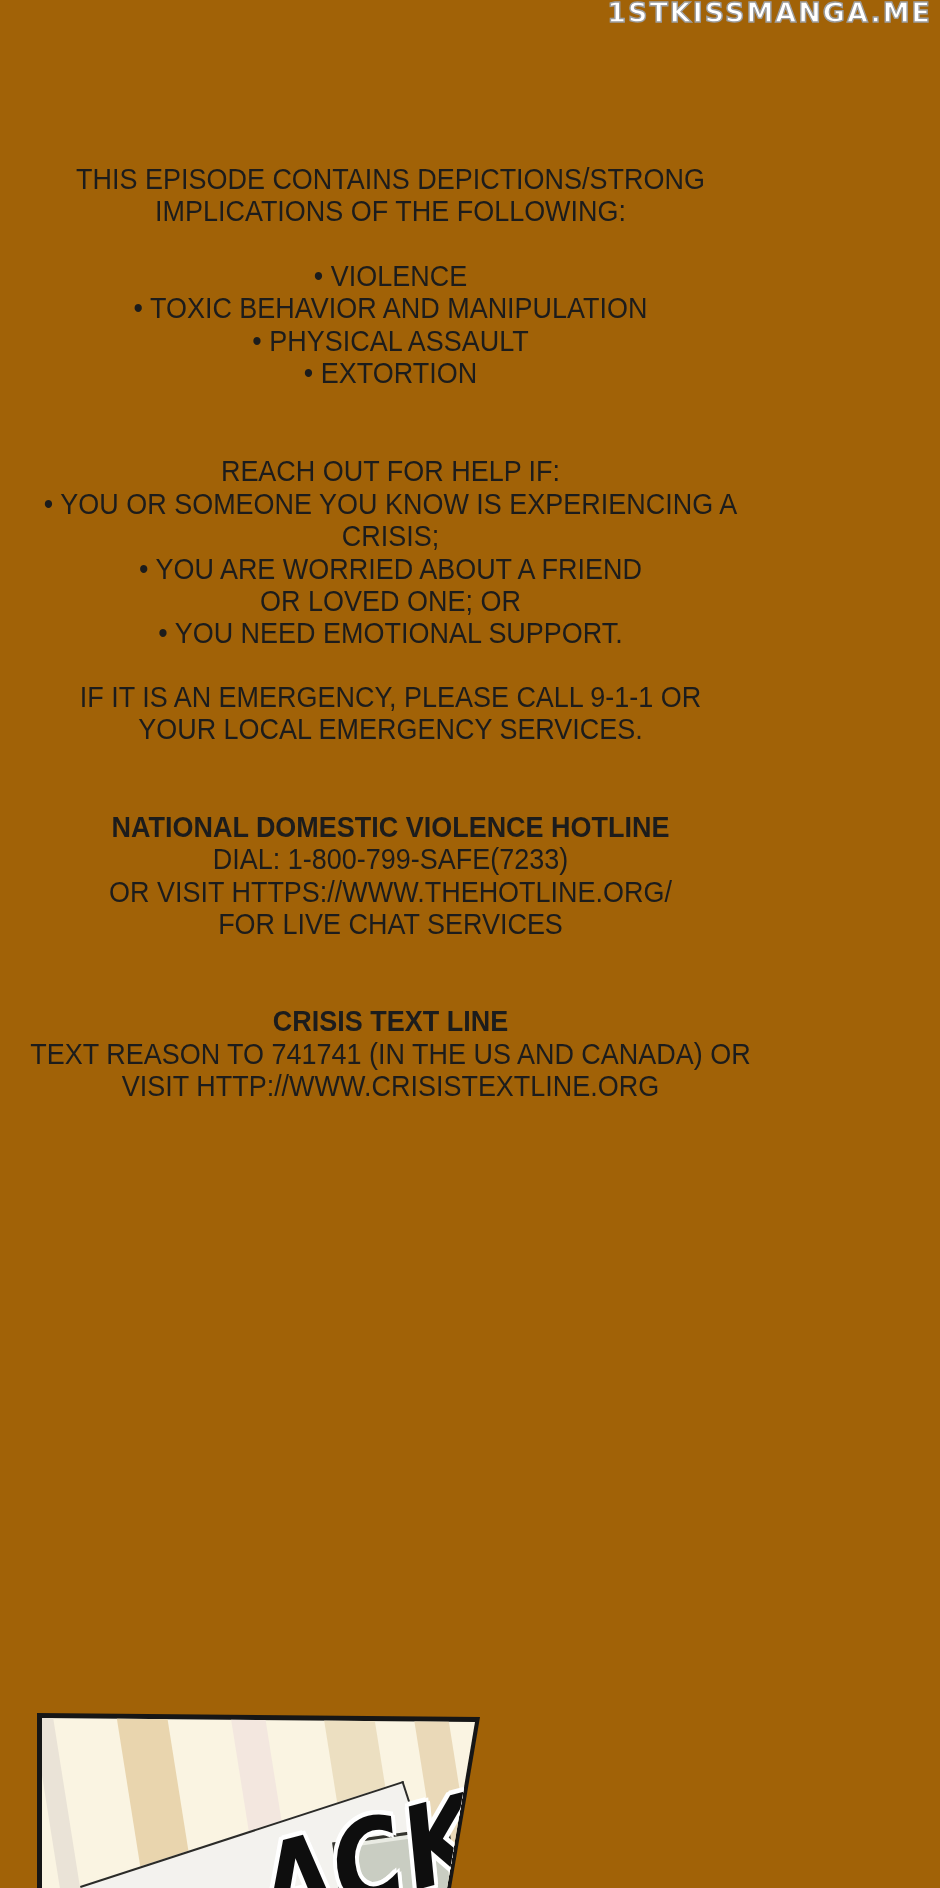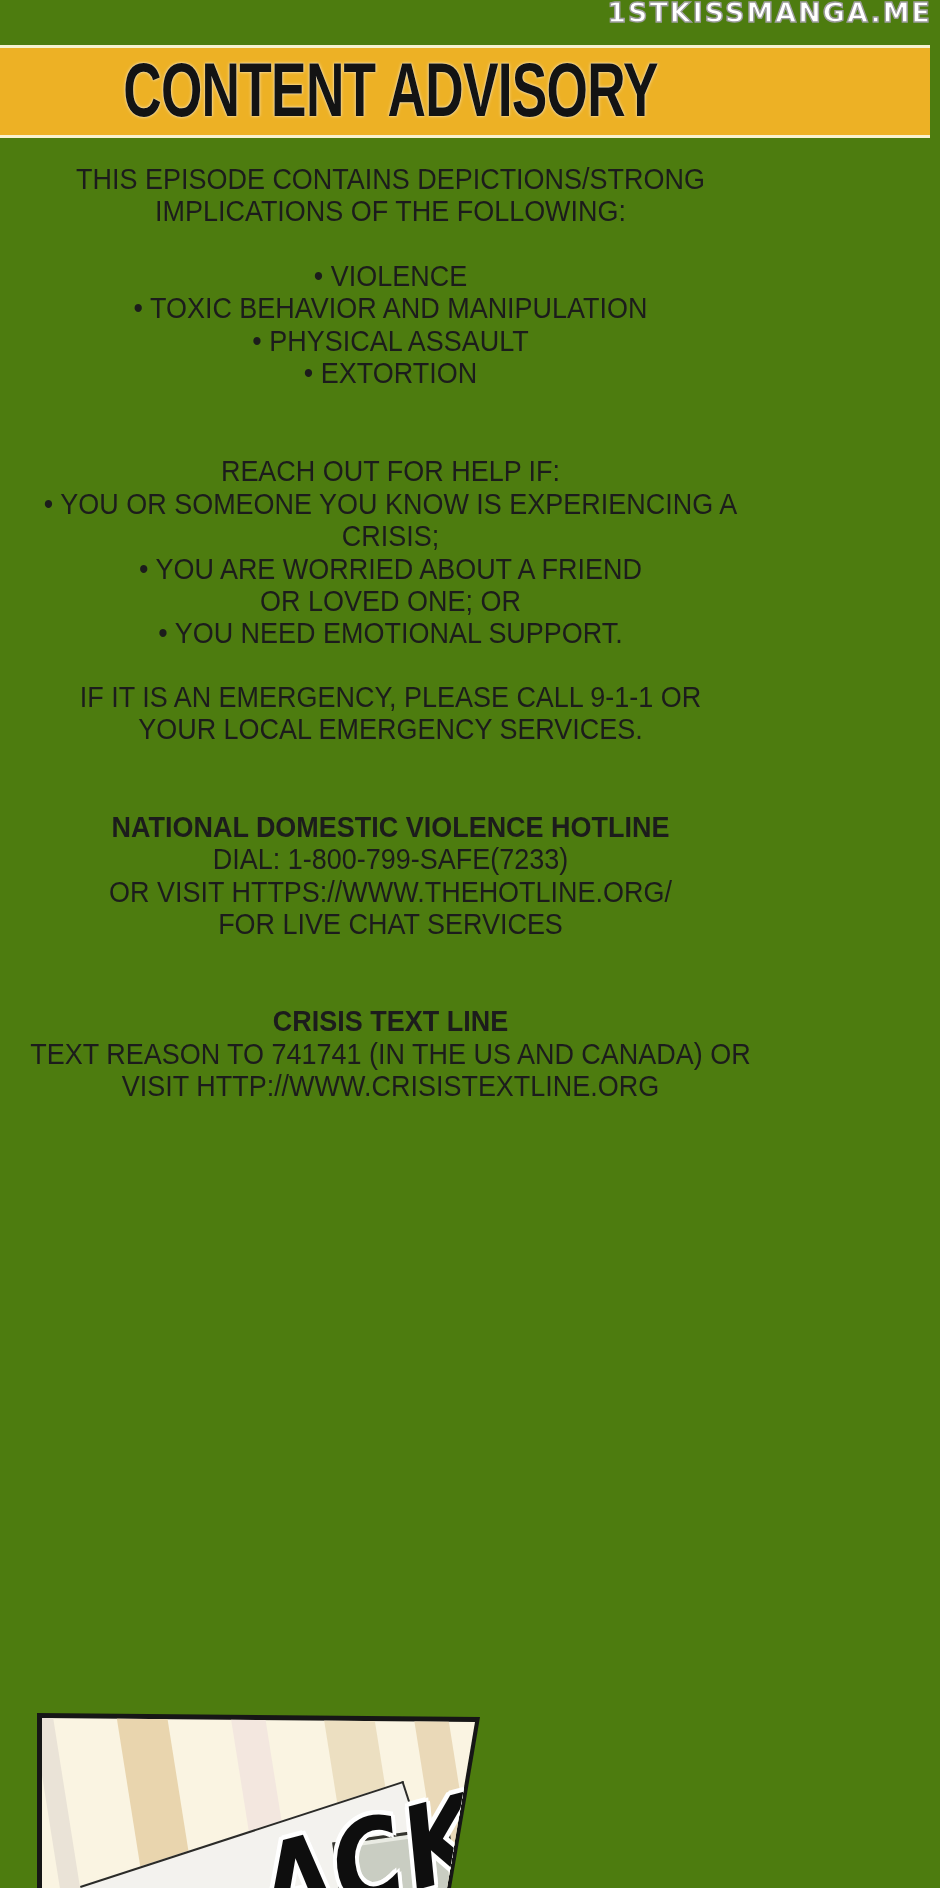--- a/index.html
+++ b/index.html
@@ -1,19 +1,19 @@
 <!DOCTYPE html>
 <html><head>
 <meta charset="utf-8">
 <style>
   * { margin:0; padding:0; box-sizing:border-box; }
   html,body { background:#ffffff; }
   #page {
     position:relative; width:940px; height:1888px;
-    background:#4d7c0f; overflow:hidden; margin:0 auto;
+    background:#a16207; overflow:hidden; margin:0 auto;
     font-family:"Liberation Sans", sans-serif;
   }
 
   
   .watermark {
     position:absolute; top:-3px; right:8px;
     font-family:"DejaVu Sans", sans-serif;
     font-weight:bold; font-size:27px; letter-spacing:2px;
     color:#ffffff;
     -webkit-text-stroke:1.4px #9c9c9c;
@@ -102,23 +102,20 @@
     white-space:nowrap;
   }
 </style>
 </head>
 <body>
 
 <div id="page">
 
   <div class="watermark">1STKISSMANGA.ME</div>
 
-  <div class="banner">
-    <div class="banner-title">CONTENT ADVISORY</div>
-  </div>
 
   <div class="advisory">
     <p>THIS EPISODE CONTAINS DEPICTIONS/STRONG</p>
     <p>IMPLICATIONS OF THE FOLLOWING:</p>
 
     <p class="gap1">• VIOLENCE</p>
     <p>• TOXIC BEHAVIOR AND MANIPULATION</p>
     <p>• PHYSICAL ASSAULT</p>
     <p>• EXTORTION</p>
 

